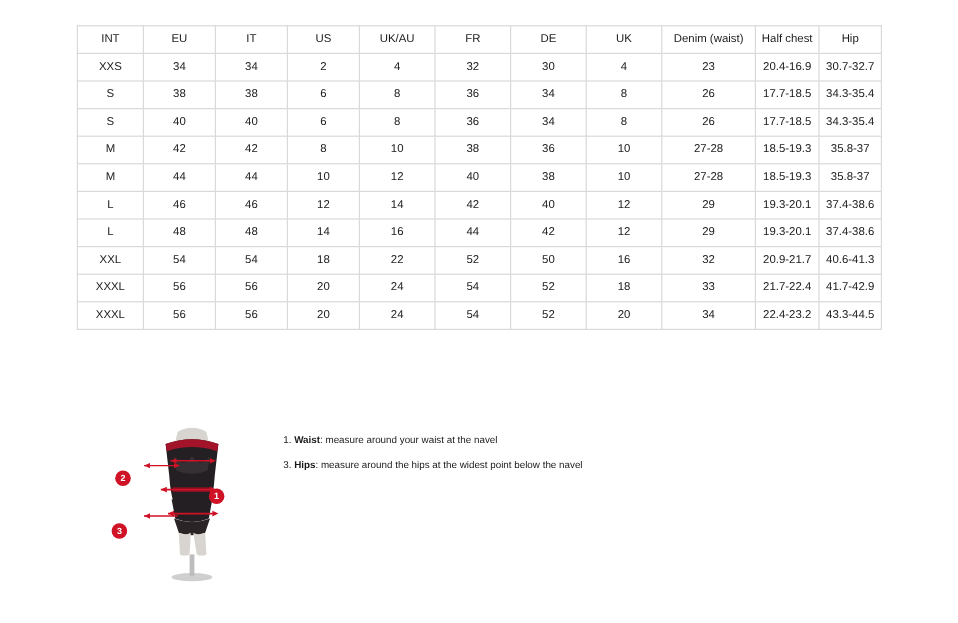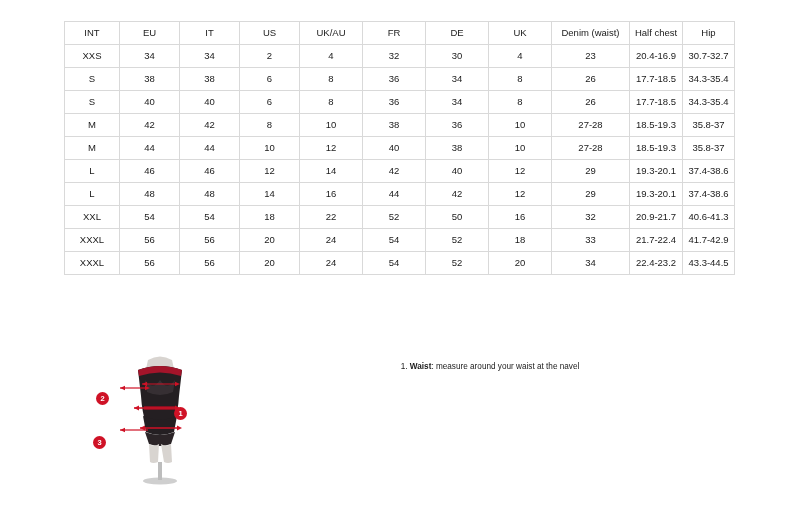--- a/index.html
+++ b/index.html
@@ -84,21 +84,20 @@
     position: relative;
     width: 110px;
     height: 135px;
     flex: 0 0 110px;
     margin-left: 40px;
   }
   .instructions {
     margin-left: 22px;
     padding-top: 12px;
     flex: 1 1 auto;
-    text-align: center;
   }
   .instructions p {
     margin: 0 0 11px 0;
     font-size: 8.2px;
     line-height: 1.2;
     color: #1a1a1a;
   }
   .instructions p b {
     font-weight: bold;
   }
@@ -343,17 +342,21 @@
         <div class="bullet b1">1</div>
         <div class="bullet b2">2</div>
         <div class="bullet b3">3</div>
       </div>
 
       <div class="instructions">
         <p>
           <span>1.</span>
           <b>Waist</b><span>: measure around your waist at the navel</span>
         </p>
+        <p>
+          <span>3.</span>
+          <b>Hips</b><span>: measure around the hips at the widest point below the navel</span>
+        </p>
       </div>
     </div>
   </div>
 
 </div>
 
 </body></html>

